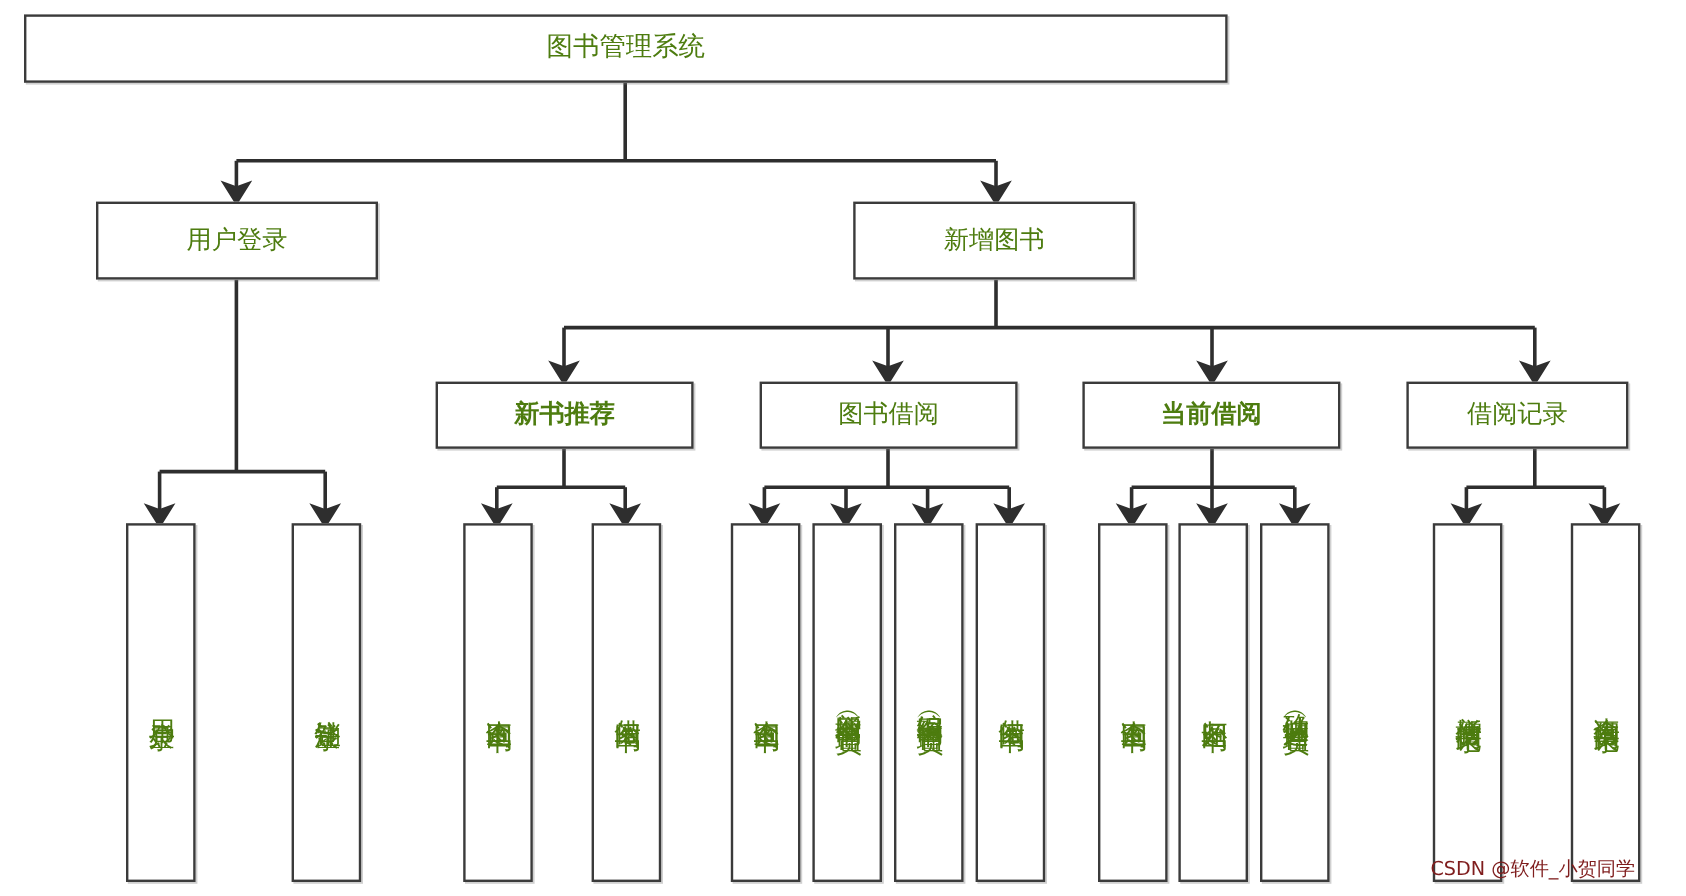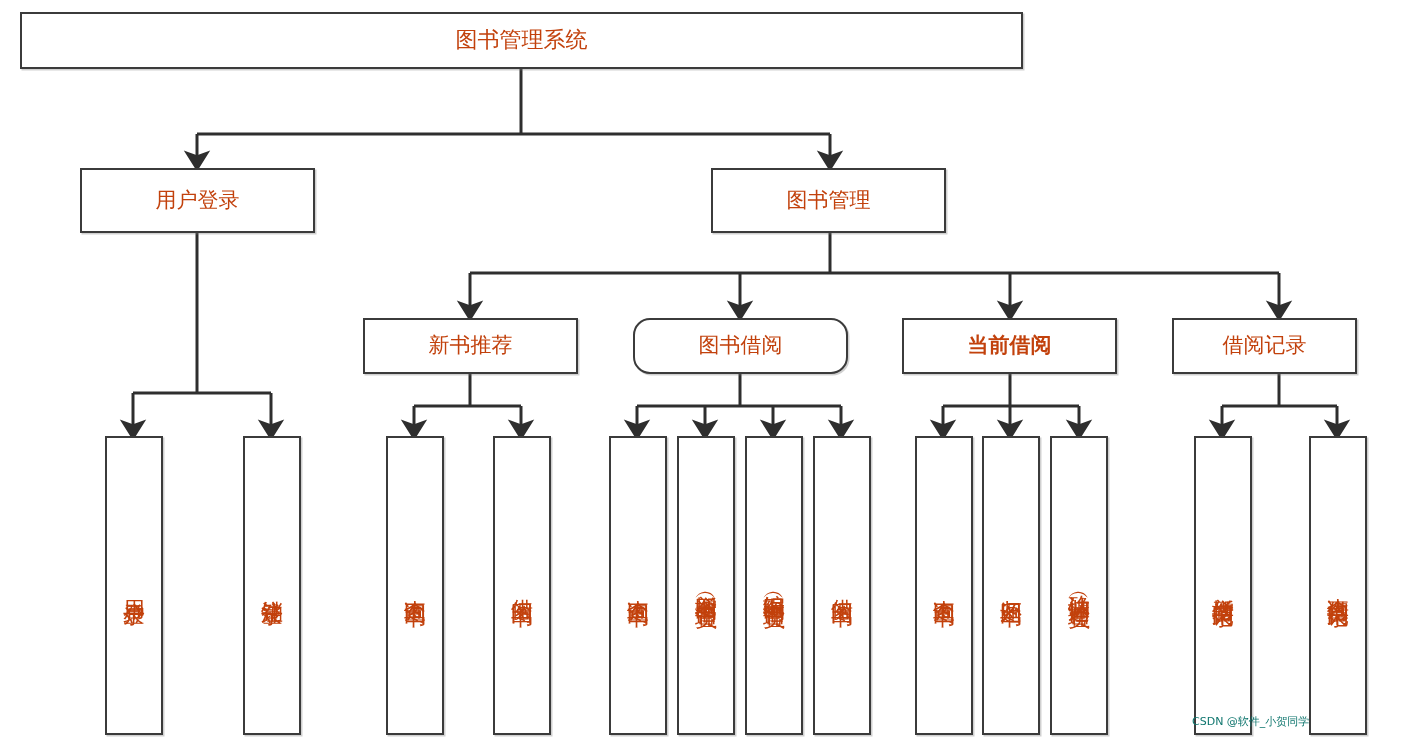--- a/index.html
+++ b/index.html
@@ -26,21 +26,21 @@
     position:absolute;
     box-sizing:border-box;
     background:#ffffff;
     border:2.5px solid #3b3b3b;
     display:flex;
     align-items:center;
     justify-content:center;
     box-shadow:1.5px 1.5px 0 rgba(120,120,120,0.35);
   }
   .node .label{
-    color:#c2410c;
+    color:#4d7c0f;
     line-height:1.12;
     text-align:center;
     white-space:nowrap;
   }
   
   .node.horiz .label{
     font-size:21px;
   }
   .node.root .label{
     font-size:22px;
@@ -54,22 +54,22 @@
   .node.vert .label{
     writing-mode:vertical-rl;
     text-orientation:upright;
     font-size:22px;
     letter-spacing:2px;
     line-height:1;
     max-height:100%;
   }
   .watermark{
     position:absolute;
-    font-size:11px;
-    color:#0f766e;
+    font-size:16px;
+    color:#7f1d1d;
     white-space:nowrap;
     user-select:none;
   }
 </style>
 </head>
 <body>
 
 <div id="canvas">
 
   <svg class="connectors" viewBox="0 0 1405 747" xmlns="http://www.w3.org/2000/svg">
@@ -123,27 +123,27 @@
   </svg>
 
   <div class="node root horiz" style="left:20px; top:12px; width:1003px; height:57px;">
     <span class="label">图书管理系统</span>
   </div>
 
   <div class="node horiz" style="left:80px; top:168px; width:235px; height:65px;">
     <span class="label">用户登录</span>
   </div>
   <div class="node horiz" style="left:711px; top:168px; width:235px; height:65px;">
-    <span class="label">图书管理</span>
+    <span class="label">新增图书</span>
   </div>
 
-  <div class="node horiz" style="left:363px; top:318px; width:215px; height:56px;">
+  <div class="node horiz" style="left:363px; top:318px; width:215px; height:56px;font-weight:bold;">
     <span class="label">新书推荐</span>
   </div>
-  <div class="node horiz" style="left:633px; top:318px; width:215px; height:56px;border-radius:17px;">
+  <div class="node horiz" style="left:633px; top:318px; width:215px; height:56px;">
     <span class="label">图书借阅</span>
   </div>
   <div class="node horiz" style="left:902px; top:318px; width:215px; height:56px;font-weight:bold;">
     <span class="label">当前借阅</span>
   </div>
   <div class="node horiz" style="left:1172px; top:318px; width:185px; height:56px;">
     <span class="label">借阅记录</span>
   </div>
 
   <div class="node vert" style="left:105px; top:436px; width:58px; height:299px;">

